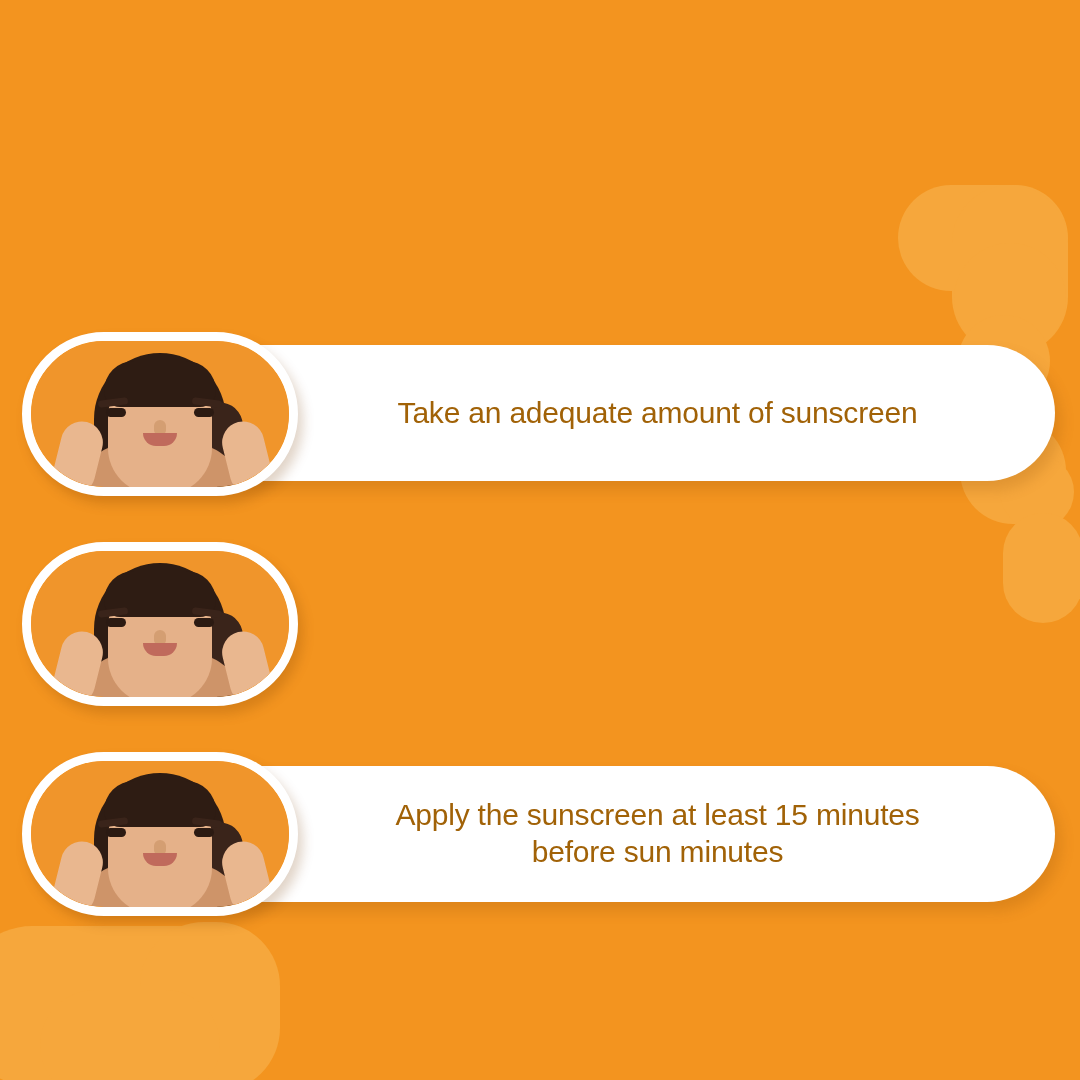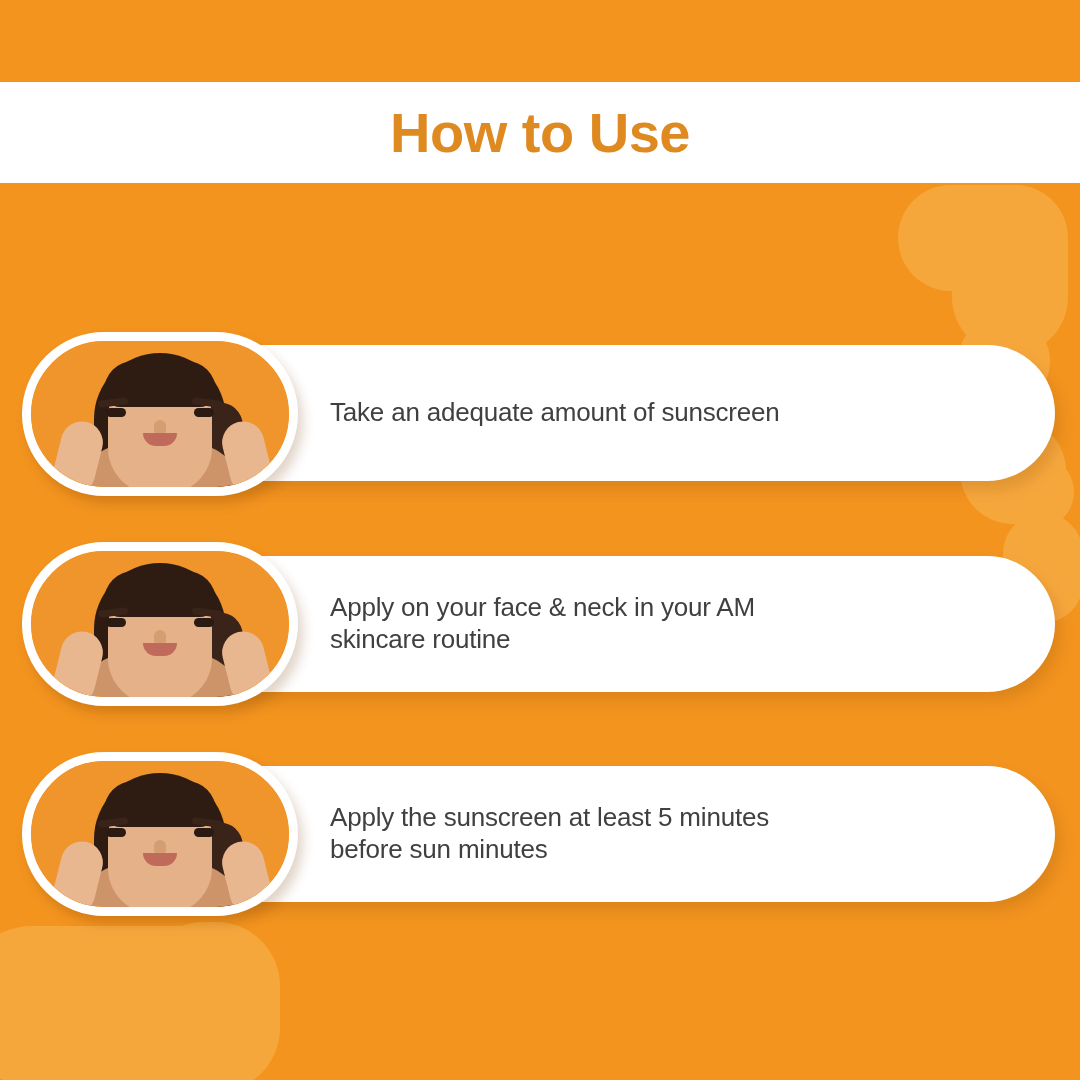--- a/index.html
+++ b/index.html
@@ -41,21 +41,21 @@
     background:#FFFFFF;border-radius:68px;
     box-shadow:6px 9px 14px rgba(120,60,0,0.17);
   }
   .card-1{top:345px;}
   .card-2{top:556px;}
   .card-3{top:766px;}
 
   .card-text{
     position:absolute;left:300px;right:70px;top:0;bottom:0;
     display:flex;flex-direction:column;justify-content:center;
-    font-size:26px;color:#404040;line-height:1.22;letter-spacing:-0.2px;
+    font-size:30px;color:#a16207;line-height:1.22;letter-spacing:-0.2px;text-align:center;
   }
   .card-text .ln{display:block;white-space:nowrap;}
 
   
   .photo-pill{
     position:absolute;width:276px;height:164px;border-radius:84px;
     background:#F3941F;border:9px solid #FFFFFF;box-sizing:border-box;
     overflow:hidden;
     box-shadow:5px 8px 12px rgba(120,60,0,0.22);
   }
@@ -119,23 +119,20 @@
   <div class="deco d4"></div>
   <div class="deco d5"></div>
   <div class="deco d6"></div>
   <div class="deco d7"></div>
   <div class="deco d8"></div>
   <div class="deco d9"></div>
   <div class="deco d10"></div>
 
   <div class="top-bar"></div>
 
-  <div class="title-band">
-    <h1 class="title">How to Use</h1>
-  </div>
 
   <div class="cards">
 
     <div class="card card-1">
       <div class="card-text">
         <span class="ln">Take an adequate amount of sunscreen</span>
       </div>
     </div>
     <div class="photo-pill p-1">
       <div class="photo-inner">
@@ -151,26 +148,20 @@
           <div class="eye l"></div>
             <div class="eye r"></div>
           <div class="nose"></div>
           <div class="mouth"></div>
           <div class="hand l"></div>
             <div class="hand r"></div>
         </div>
       </div>
     </div>
 
-    <div class="card card-2">
-      <div class="card-text">
-        <span class="ln">Apply on your face &amp; neck in your AM</span>
-        <span class="ln">skincare routine</span>
-      </div>
-    </div>
     <div class="photo-pill p-2">
       <div class="photo-inner">
         <div class="face-wrap">
           <div class="hair-back"></div>
           <div class="hair-tail"></div>
           <div class="shoulder"></div>
           <div class="neck"></div>
           <div class="face"></div>
           <div class="fringe"></div>
           <div class="brow l"></div>
@@ -180,21 +171,21 @@
           <div class="nose"></div>
           <div class="mouth"></div>
           <div class="hand l"></div>
             <div class="hand r"></div>
         </div>
       </div>
     </div>
 
     <div class="card card-3">
       <div class="card-text">
-        <span class="ln">Apply the sunscreen at least 5 minutes</span>
+        <span class="ln">Apply the sunscreen at least 15 minutes</span>
         <span class="ln">before sun minutes</span>
       </div>
     </div>
     <div class="photo-pill p-3">
       <div class="photo-inner">
         <div class="face-wrap">
           <div class="hair-back"></div>
           <div class="hair-tail"></div>
           <div class="shoulder"></div>
           <div class="neck"></div>

